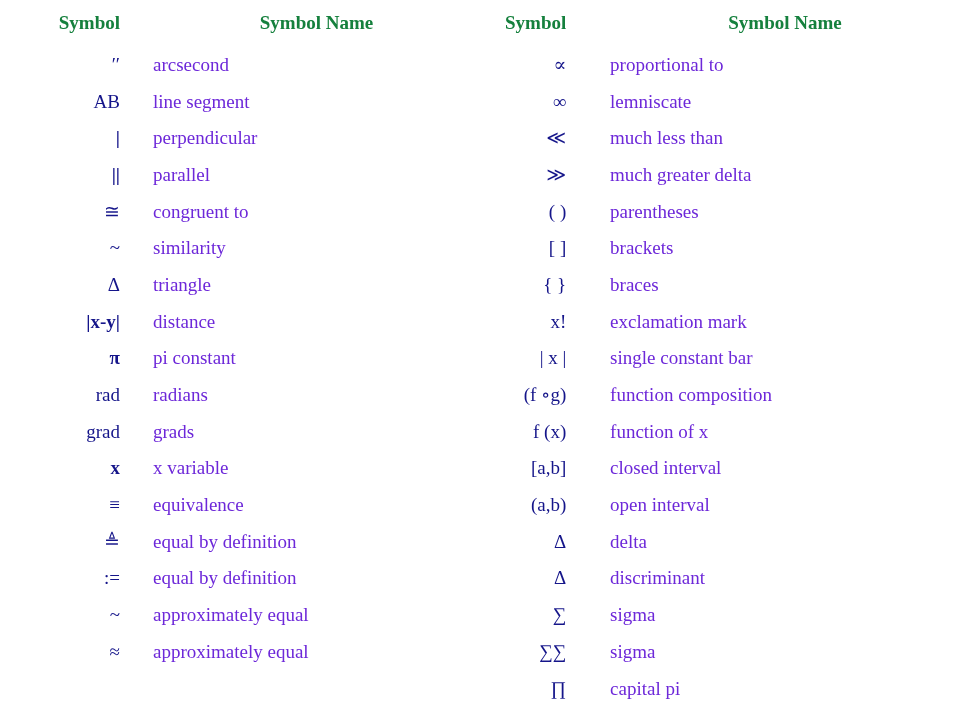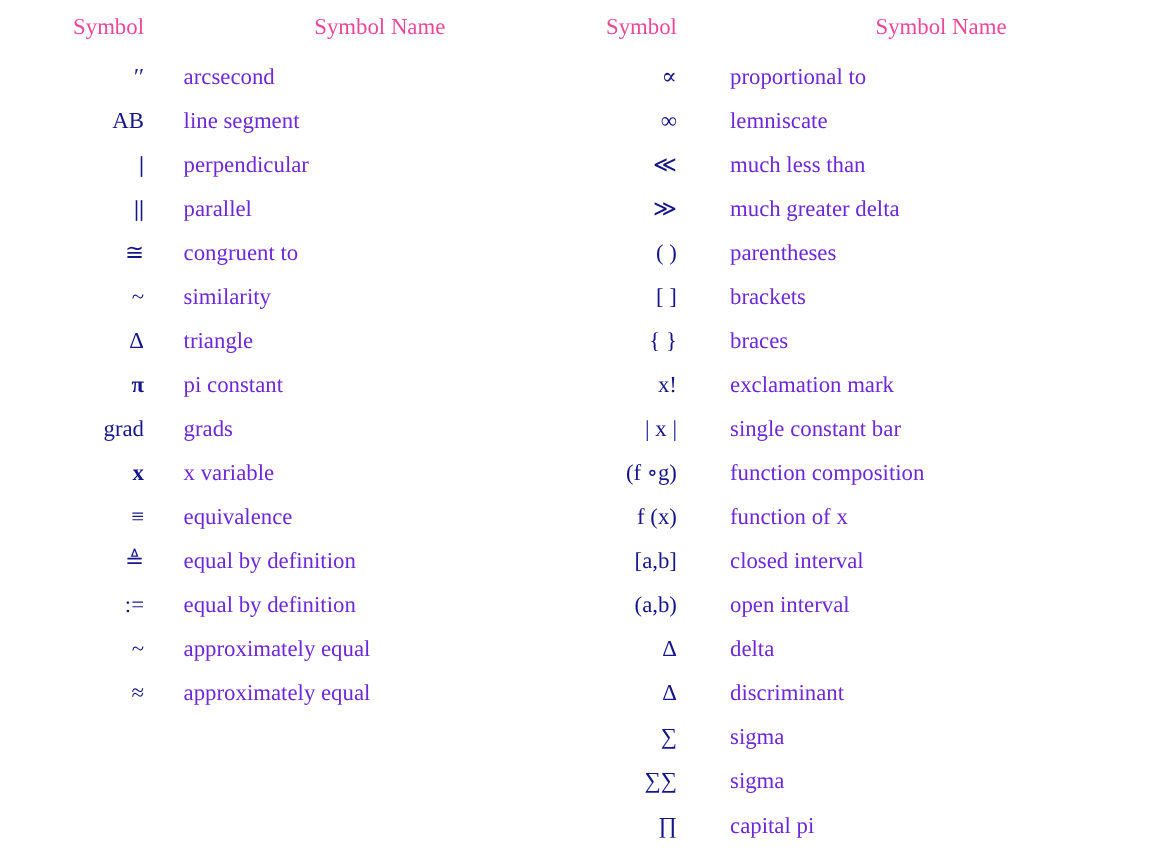--- a/index.html
+++ b/index.html
@@ -37,22 +37,22 @@
   .sym-table td, .sym-table th {
     padding: 0;
     margin: 0;
     border: 0;
     vertical-align: middle;
     white-space: nowrap;
   }
 
   
   .hdr th {
-    color: #ec4899;
-    font-weight: normal;
+    color: #15803d;
+    font-weight: bold;
     font-size: 19px;
     height: 46px;
     line-height: 46px;
   }
   .hdr .h-sym  { text-align: right; }
   .hdr .h-name { text-align: center; }
 
   
   .sym-table tbody tr {
     height: 36.7px;
@@ -140,23 +140,33 @@
           <td class="sym">~</td>
           <td></td>
           <td class="name">similarity</td>
         </tr>
         <tr>
           <td class="sym sz-md">Δ</td>
           <td></td>
           <td class="name">triangle</td>
         </tr>
         <tr>
+          <td class="sym bold">|x-y|</td>
+          <td></td>
+          <td class="name">distance</td>
+        </tr>
+        <tr>
           <td class="sym bold sz-md">π</td>
           <td></td>
           <td class="name">pi constant</td>
+        </tr>
+        <tr>
+          <td class="sym">rad</td>
+          <td></td>
+          <td class="name">radians</td>
         </tr>
         <tr>
           <td class="sym">grad</td>
           <td></td>
           <td class="name">grads</td>
         </tr>
         <tr>
           <td class="sym bold">x</td>
           <td></td>
           <td class="name">x variable</td>

